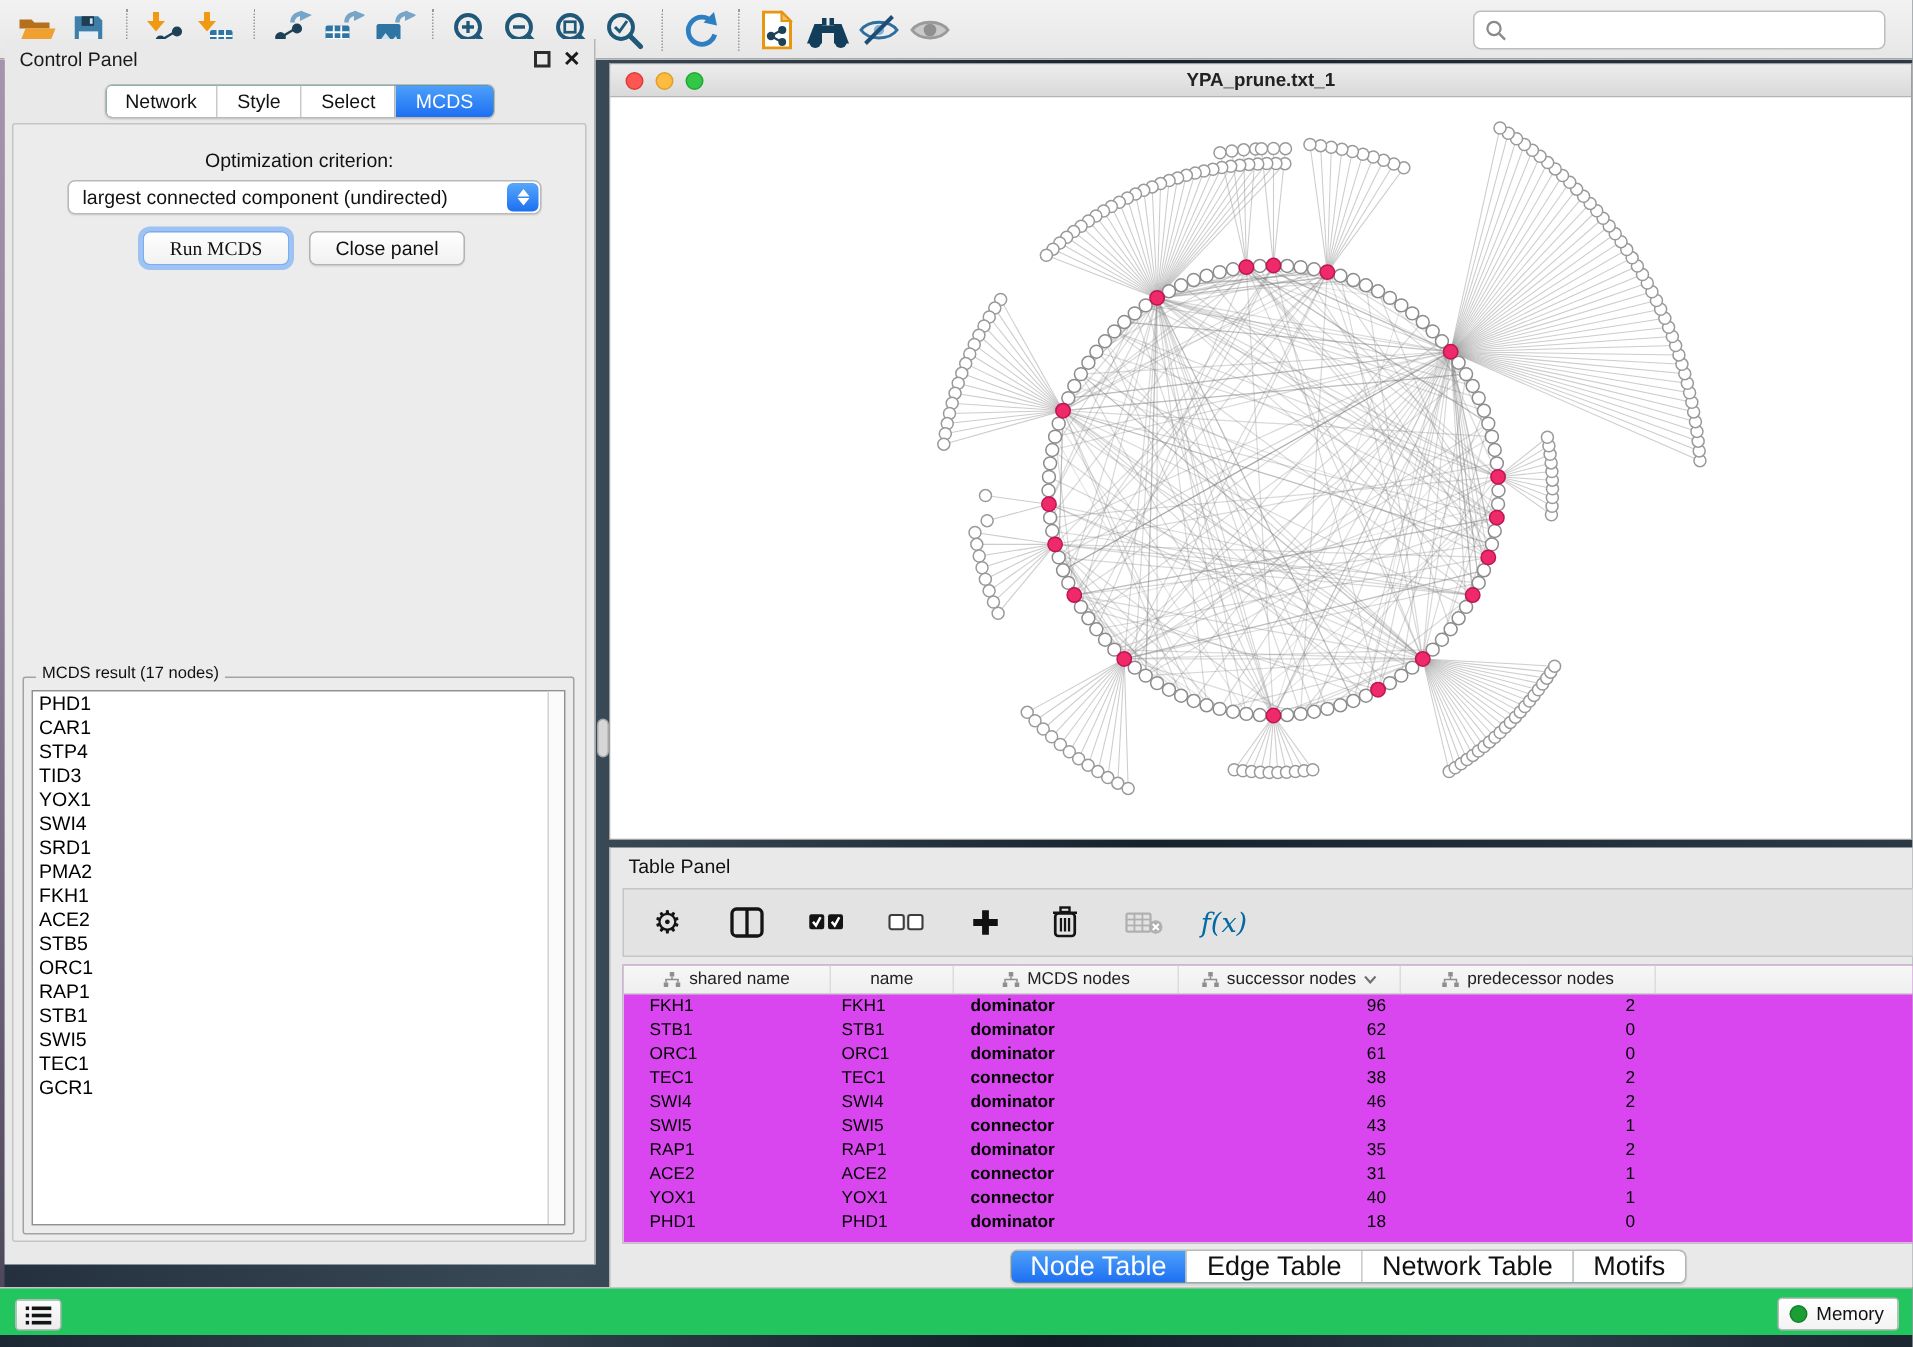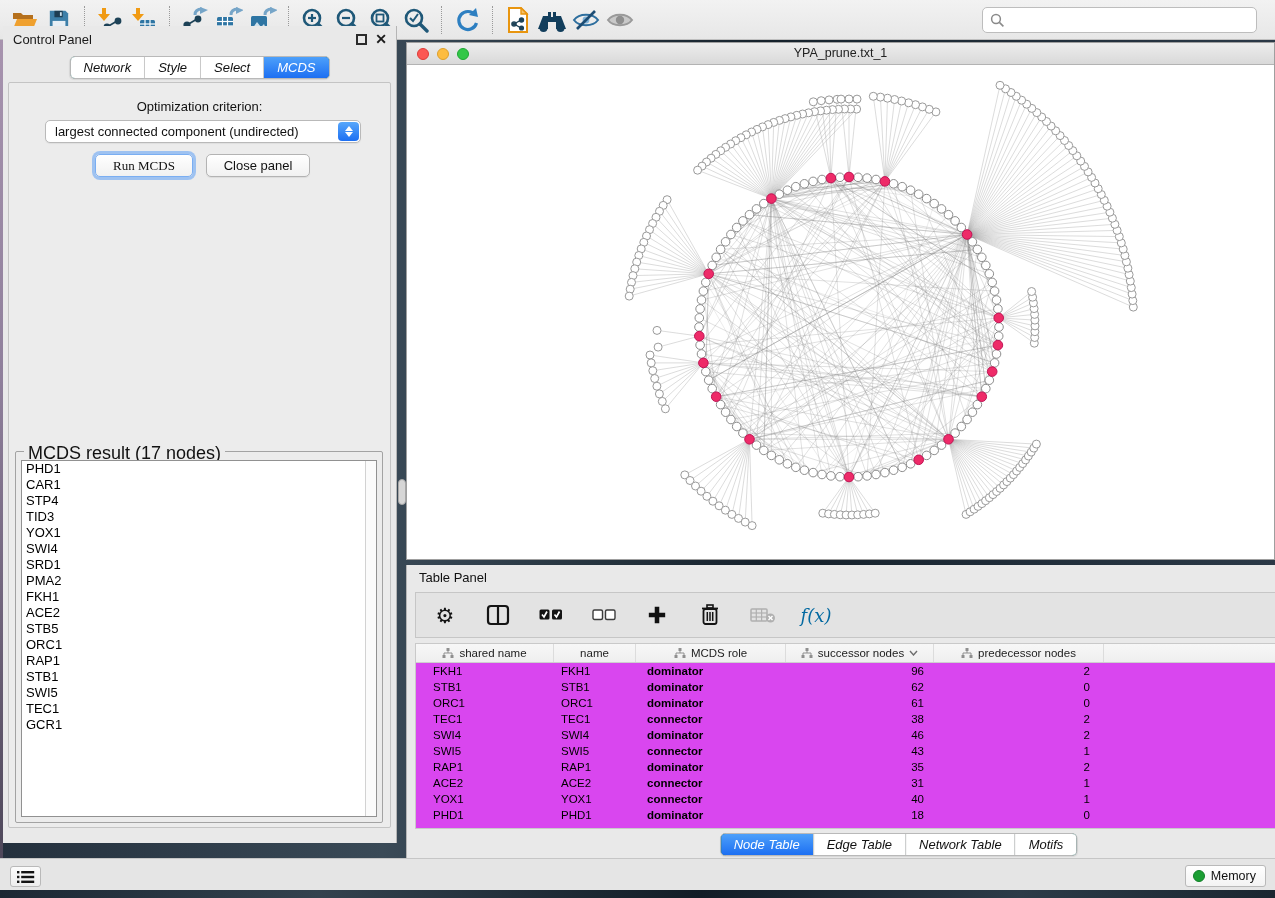--- a/index.html
+++ b/index.html
@@ -32,21 +32,21 @@
   
   .control-panel { position:absolute; left:3px; top:26px; width:394px; height:817px;
     background:#e9e9e9; border-right:1px solid #b5b5b5; }
   .cp-header { position:absolute; top:0; left:0; right:0; height:26px; }
   .cp-title { position:absolute; left:10px; top:6px; font-size:13px; color:#1a1a1a; }
   .float-btn { position:absolute; width:11px; height:11px; border:2px solid #2b2b2b; top:8px; }
   .close-btn { position:absolute; font-size:14px; font-weight:bold; color:#1a1a1a; top:5px; }
   .cp-header .float-btn { right:29px; } .cp-header .close-btn { right:9px; }
 
   .seg { display:inline-flex; border:1px solid #b9b9b9; border-radius:5px; background:#0f766e; overflow:hidden;
-    box-shadow:0 1px 1px rgba(0,0,0,.08);font-style:italic; }
+    box-shadow:0 1px 1px rgba(0,0,0,.08); }
   .seg .segi { height:21px; line-height:21px; padding:0 13px; font-size:13px; color:#111;
     border-left:1px solid #c9c9c9; background:#fff; cursor:default; }
   .seg .segi:first-child { border-left:none; }
   .seg .segi.active { background:linear-gradient(#4da0fa,#1d6ff2); color:#fff; }
   .cp-tabs { position:absolute; top:30px; left:50%; transform:translateX(-50%); }
 
   .cp-content { position:absolute; left:5px; right:5px; top:56px; bottom:15px;
     background:#ececec; border:1px solid #c4c4c4; border-radius:2px; }
   .opt-label { position:absolute; top:16px; left:0; right:0; text-align:center; font-size:13px; }
   .opt-select { position:absolute; top:37px; left:36px; width:316px; height:23px; background:#fff;
@@ -56,39 +56,39 @@
     background:linear-gradient(#57a7fb,#1d6ff2); display:flex; flex-direction:column; align-items:center; justify-content:center; gap:1px; }
   .tri-up { width:0; height:0; border-left:4px solid transparent; border-right:4px solid transparent; border-bottom:5px solid #fff; }
   .tri-dn { width:0; height:0; border-left:4px solid transparent; border-right:4px solid transparent; border-top:5px solid #fff; }
   .mac-btn { position:absolute; height:23px; background:linear-gradient(#ffffff,#f1f1f1); border:1px solid #b3b3b3;
     border-radius:5px; font-size:13px; text-align:center; line-height:21px; box-shadow:0 1px 1px rgba(0,0,0,.07); }
   .btn-run { top:71px; left:86px; width:98px; box-shadow:0 0 0 3px rgba(106,166,245,.6); border-color:#7aaef2;font-family:Liberation Serif, serif; }
   .btn-closep { top:71px; left:197px; width:104px; }
 
   .mcds-group { position:absolute; left:6px; right:7px; top:368px; height:372px;
     border:1px solid #a3a3a3; border-radius:2px; }
-  .mcds-legend { position:absolute; top:-9px; left:8px; background:#ececec; padding:0 4px; font-size:18px; }
+  .mcds-legend { position:absolute; top:-9px; left:8px; background:#ececec; padding:0 4px; font-size:11px; }
   .mcds-list { position:absolute; left:5px; right:5px; top:8px; bottom:5px; background:#fff;
     border:1px solid #919191; overflow:hidden; }
   .mcds-scroll { position:absolute; right:0; top:0; bottom:0; width:11px; background:#fbfbfb; border-left:1px solid #d2d2d2; }
   .mcds-item { font-size:13px; line-height:16px; padding-left:4px; color:#000; }
 
   .v-splitter { position:absolute; left:398px; top:479px; width:8px; height:26px; background:#d6d6d6;
     border:1px solid #a7a7a7; border-radius:4px; }
 
   
   .net-window { position:absolute; left:406px; top:42px; width:869px; height:518px;
     border:1px solid #9f9f9f; background:#fff; }
   .net-titlebar { position:absolute; top:0; left:0; right:0; height:22px;
     background:linear-gradient(#ededed,#d9d9d9); border-bottom:1px solid #b3b3b3; }
   .traffic { position:absolute; top:5px; width:12px; height:12px; border-radius:50%; }
   .t-red   { left:10px; background:#fc5753; border:1px solid #dd3c37; }
   .t-yellow{ left:30px; background:#fdbc40; border:1px solid #de9f2b; }
   .t-green { left:50px; background:#33c748; border:1px solid #1ea733; }
-  .net-title { position:absolute; top:3px; left:0; right:0; text-align:center; font-size:12.5px; font-weight:400; color:#222; }
+  .net-title { position:absolute; top:3px; left:0; right:0; text-align:center; font-size:12.5px; font-weight:700; color:#222; }
   .net-canvas { position:absolute; top:22px; left:0; right:0; bottom:0; background:#fff; overflow:hidden; }
 
   
   .table-panel { position:absolute; left:406px; top:565px; width:984px; height:293px; background:#e9e9e9;
     border-left:1px solid #b5b5b5; }
   .tp-header { position:absolute; top:0; left:0; right:0; height:26px; }
   .tp-title { position:absolute; left:12px; top:5px; font-size:13px; }
   .tp-header .float-btn { right:30px; top:7px; } .tp-header .close-btn { right:10px; top:4px; }
   .tp-toolbar { position:absolute; left:8px; right:8px; top:27px; height:46px; background:#e3e3e3;
     border:1px solid #c6c6c6; display:flex; align-items:center; gap:27px; padding-left:16px; }
@@ -103,24 +103,24 @@
     border-right:1px solid #dcdcdc; overflow:hidden; }
   .th:last-child { border-right:none; }
   .trow { display:grid; grid-template-columns:138px 82px 150px 148px 170px 1fr; height:16px; }
   .tcell { font-size:11.5px; line-height:16px; color:#000; white-space:nowrap; overflow:hidden; }
   .tcell.c0 { padding-left:17px; } .tcell.c1 { padding-left:7px; } .tcell.c2 { padding-left:11px;font-weight:bold; }
   .tcell.c3 { text-align:right; padding-right:10px; } .tcell.c4 { text-align:right; padding-right:14px; }
   .tv-scroll { position:absolute; right:0; top:19px; bottom:0; width:13px; background:#fafafa; border-left:1px solid #ddd; }
   .tv-thumb { position:absolute; left:2px; right:2px; top:3px; height:112px; background:#c2c2c2; border-radius:5px; }
 
   .tp-tabs { position:absolute; top:268px; left:50%; transform:translateX(-50%); }
-  .tp-tabs .segi { font-size:13px; }
+  .tp-tabs .segi { font-size:18px; }
 
   
-  .status-bar { position:absolute; left:0; right:0; top:858px; height:32px; background:#e5e5e5; border-top:1px solid #c6c6c6; }
+  .status-bar { position:absolute; left:0; right:0; top:858px; height:32px; background:#22c55e; border-top:1px solid #c6c6c6; }
   .sb-list-btn { position:absolute; left:10px; top:7px; width:31px; height:21px; background:linear-gradient(#fcfcfc,#ededed);
     border:1px solid #b9b9b9; border-radius:3px; display:flex; align-items:center; justify-content:center; }
   .memory-btn { position:absolute; right:9px; top:6px; height:22px; padding:0 9px 0 7px; background:linear-gradient(#ffffff,#f3f3f3);
     border:1px solid #b9b9b9; border-radius:3px; display:flex; align-items:center; gap:6px; font-size:12.5px; }
   .mem-dot { width:12px; height:12px; border-radius:50%; background:#1b9e33; border:1px solid #12802a; }
 </style>
 </head>
 <body>
 
 <div class="toolbar">
@@ -1143,21 +1143,21 @@
       <div class="th">
         <span>name</span>
       </div>
       <div class="th">
         <svg width="12" height="11" viewBox="0 0 12 11">
           <rect x="4.5" y="0" width="3" height="3" fill="#8f8f8f"></rect>
             <rect x="0.5" y="7" width="3" height="3" fill="#8f8f8f"></rect>
           <rect x="8.5" y="7" width="3" height="3" fill="#8f8f8f"></rect>
           <path d="M6 3v2M2 7V5h8v2" stroke="#8f8f8f" fill="none"></path>
         </svg>
-        <span>MCDS role</span>
+        <span>MCDS nodes</span>
       </div>
       <div class="th">
         <svg width="12" height="11" viewBox="0 0 12 11">
           <rect x="4.5" y="0" width="3" height="3" fill="#8f8f8f"></rect>
             <rect x="0.5" y="7" width="3" height="3" fill="#8f8f8f"></rect>
           <rect x="8.5" y="7" width="3" height="3" fill="#8f8f8f"></rect>
           <path d="M6 3v2M2 7V5h8v2" stroke="#8f8f8f" fill="none"></path>
         </svg>
         <span>successor nodes</span>
         <svg width="9" height="6" viewBox="0 0 9 6">

